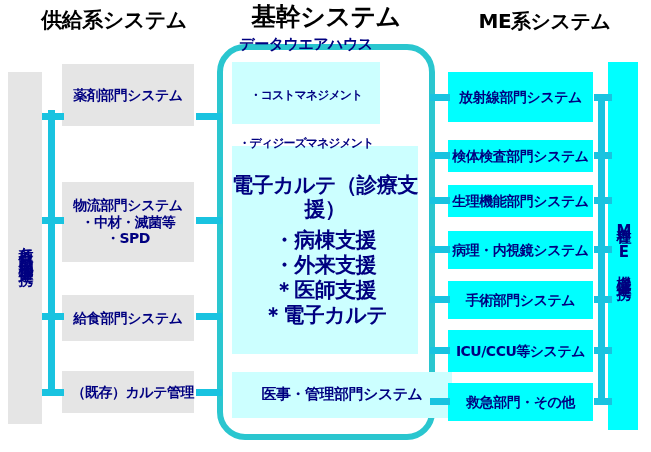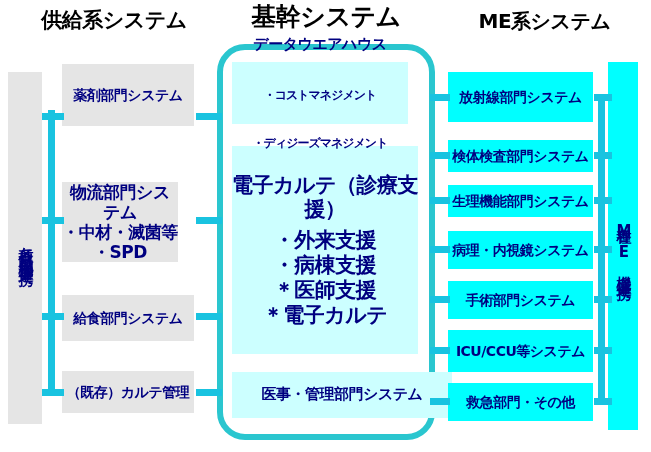--- a/index.html
+++ b/index.html
@@ -142,59 +142,59 @@
     <span class="vtxt">各種ME機器連携</span>
   </div>
 
   <div class="conn-v" style="left:48px; top:110px; height:280px;"></div>
   <div class="conn-v" style="left:598px; top:95px; height:310px;"></div>
 
   <div class="box yellow" style="left:62px; top:64px; width:132px; height:62px; font-size:14px;">
     <span class="lbl">薬剤部門システム</span>
   </div>
 
-  <div class="box yellow" style="left:62px; top:182px; width:116px; height:80px; font-size:17px;">
+  <div class="box yellow" style="left:62px; top:182px; width:132px; height:80px; font-size:14px;">
     <span class="lbl">
       <span class="t-main">物流部門システム</span>
       <span class="t-main">・中材・滅菌等</span>
       <span class="t-main">・SPD</span>
     </span>
   </div>
 
   <div class="box yellow" style="left:62px; top:295px; width:132px; height:46px; font-size:14px;justify-content:center;">
     <span class="lbl">給食部門システム</span>
   </div>
 
-  <div class="box yellow" style="left:62px; top:371px; width:132px; height:42px; font-size:14px;">
+  <div class="box yellow" style="left:62px; top:371px; width:132px; height:42px; font-size:14px;justify-content:flex-end;">
     <span class="lbl">（既存）カルテ管理</span>
   </div>
 
   <div class="conn" style="left:42px; top:113px; width:22px;"></div>
   <div class="conn" style="left:42px; top:217px; width:22px;"></div>
   <div class="conn" style="left:42px; top:313px; width:22px;"></div>
   <div class="conn" style="left:42px; top:389px; width:22px;"></div>
 
   <div class="conn" style="left:196px; top:113px; width:26px;"></div>
   <div class="conn" style="left:196px; top:217px; width:26px;"></div>
   <div class="conn" style="left:196px; top:313px; width:26px;"></div>
   <div class="conn" style="left:196px; top:389px; width:26px;"></div>
 
-  <div class="box pale" style="left:232px; top:62px; width:176px; height:62px; font-size:15px;">
+  <div class="box pale" style="left:232px; top:62px; width:148px; height:62px; font-size:15px;">
     <span class="lbl">
       <span class="t-main">データウエアハウス</span>
       <span class="t-sub">・コストマネジメント</span>
       <span class="t-sub">・ディジーズマネジメント</span>
     </span>
   </div>
 
   <div class="box pale" style="left:232px; top:146px; width:186px; height:208px; font-size:21px;">
     <span class="lbl">
       <span class="t-main" style="margin-bottom:6px;">電子カルテ（診療支援）</span>
+      <span class="t-main">・病棟支援</span>
       <span class="t-main">・外来支援</span>
-      <span class="t-main">・病棟支援</span>
       <span class="t-main">＊医師支援</span>
       <span class="t-main">＊電子カルテ</span>
     </span>
   </div>
 
   <div class="box pale" style="left:232px; top:372px; width:220px; height:46px; font-size:15px;">
     <span class="lbl">医事・管理部門システム</span>
   </div>
 
   <div class="box cyan" style="left:448px; top:72px; width:145px; height:50px; font-size:14px;">

